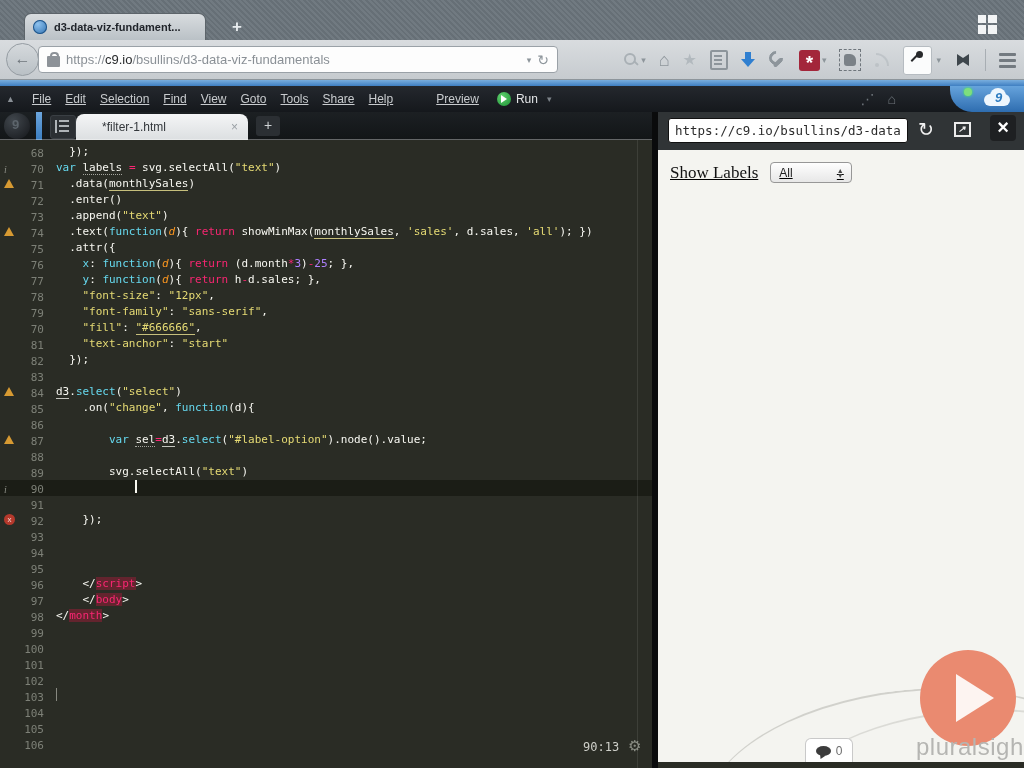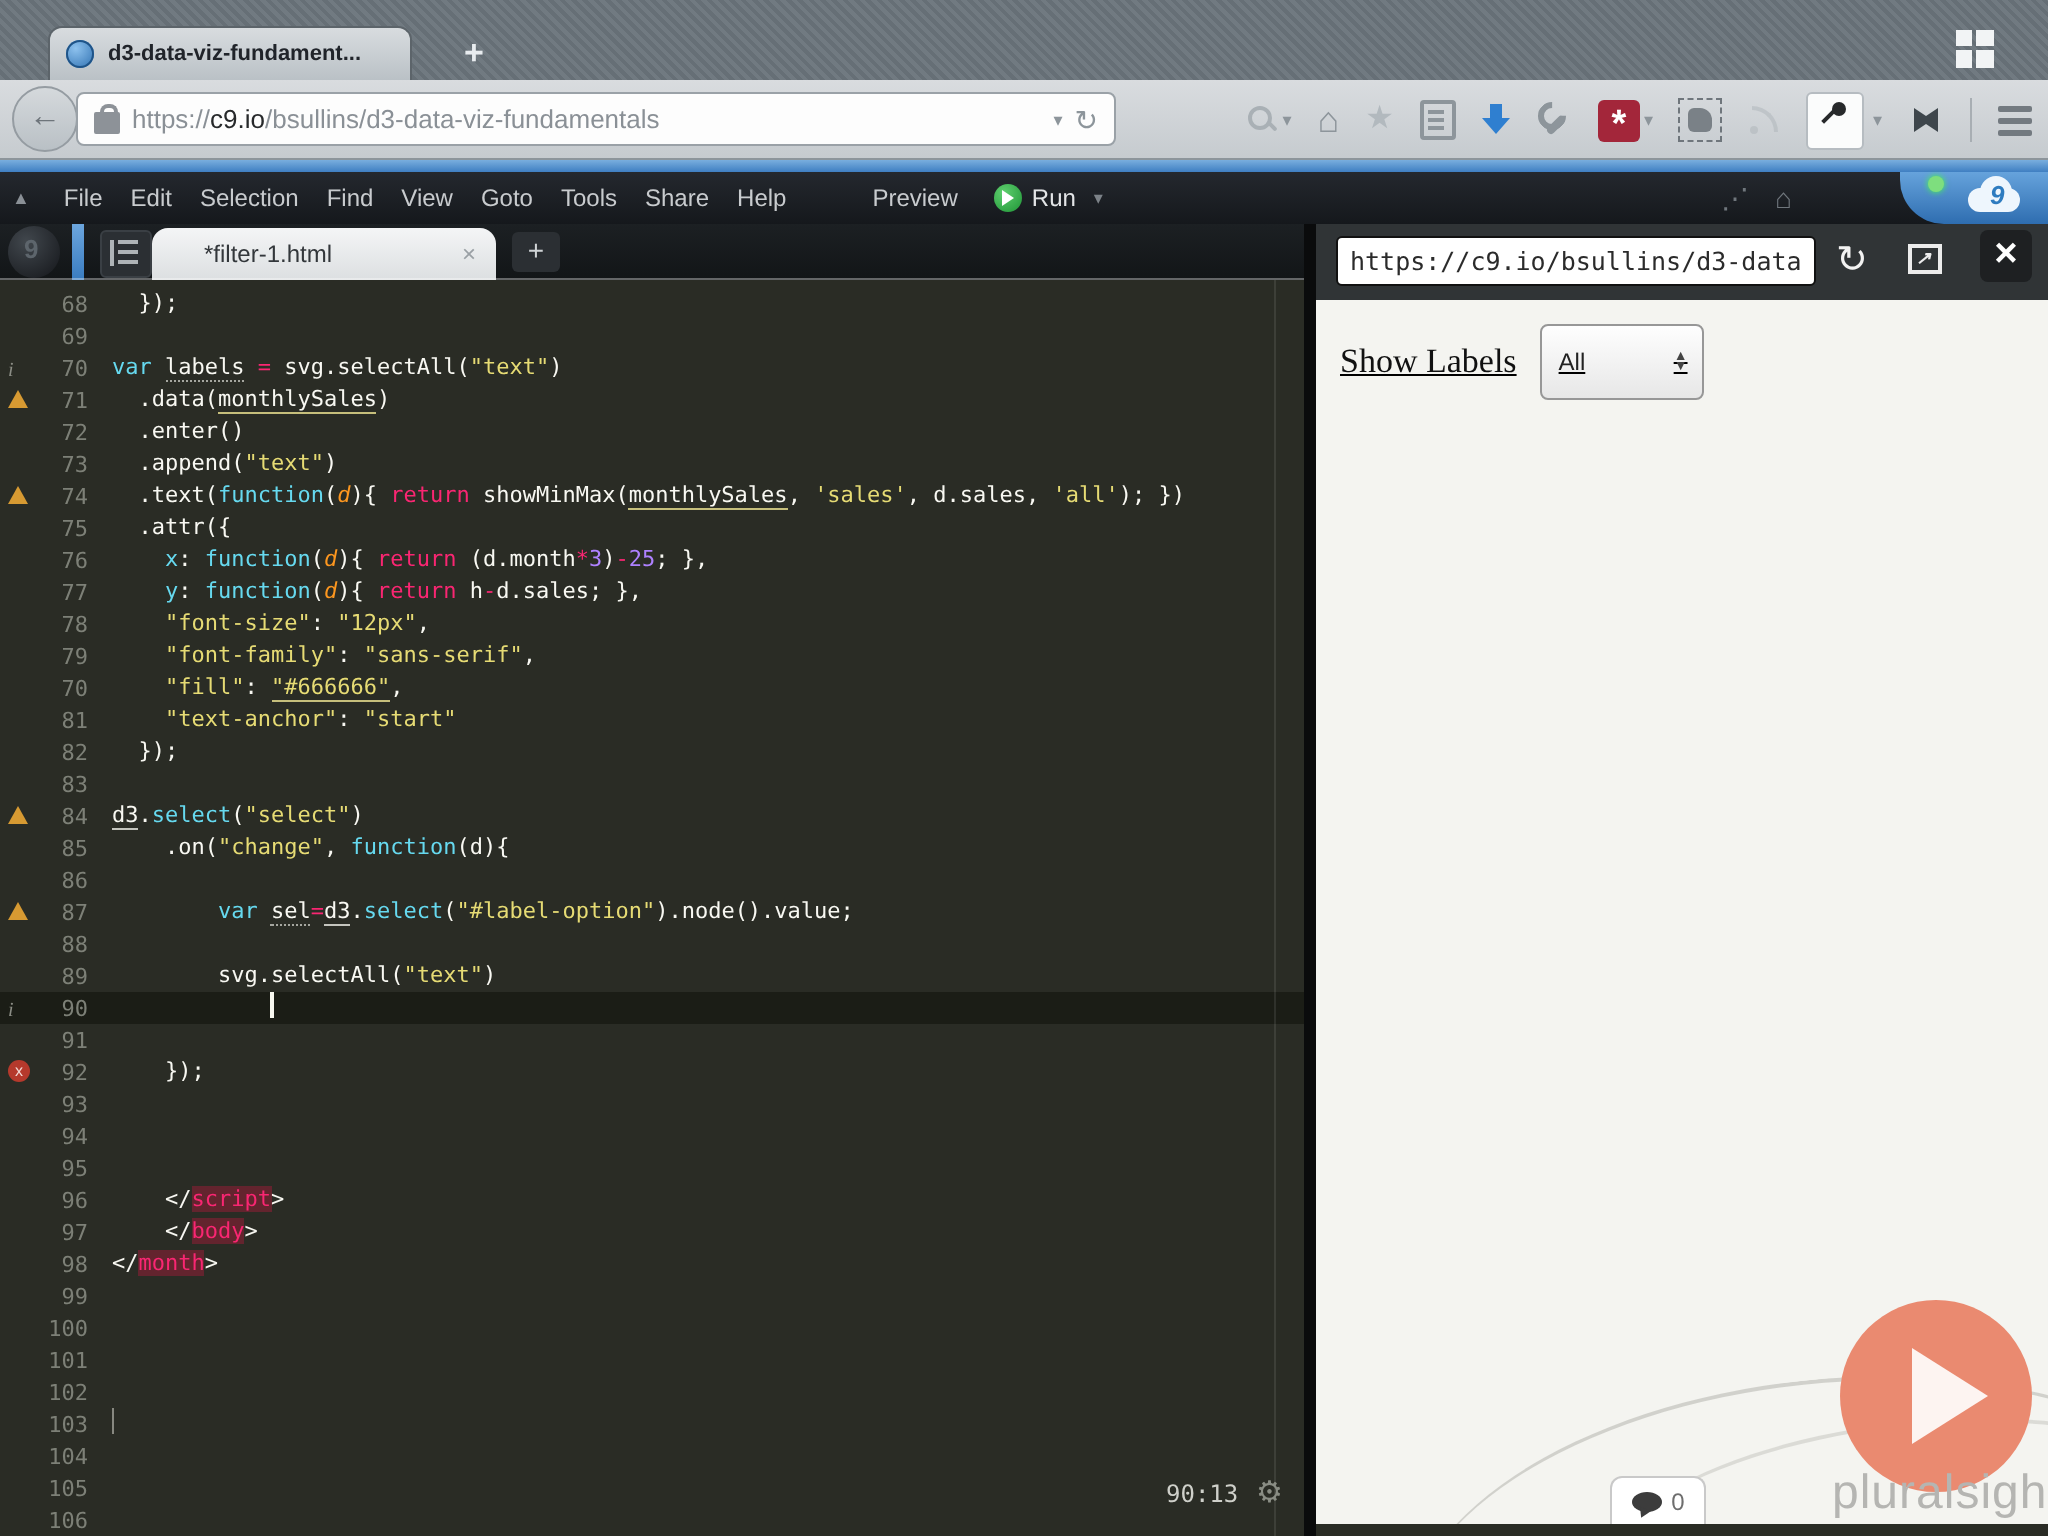--- a/index.html
+++ b/index.html
@@ -58,21 +58,21 @@
   .pin-ic i{position:absolute;left:0;top:2px;width:0;height:0;border:6px solid transparent;border-right:9px solid #3e464c;}
   .pin-ic b{position:absolute;right:0;top:2px;width:0;height:0;border:6px solid transparent;border-left:9px solid #3e464c;}
   .sep{width:1px;height:22px;background:#a8aeb3;}
   .ham-ic{display:flex;flex-direction:column;gap:3px;}
   .ham-ic i{width:17px;height:3px;background:#737a80;border-radius:1px;}
   
   .blue-line{position:absolute;left:0;top:80px;width:1024px;height:6px;background:linear-gradient(#79aede,#3f7fc2);}
   .menubar{position:absolute;left:0;top:86px;width:1024px;height:26px;
     background:linear-gradient(#24282e,#15181c);display:flex;align-items:center;color:#c8cbce;font-size:12px;}
   .collapse-tri{margin:0 10px 0 6px;color:#8a9096;font-size:9px;}
-  .menu-item{padding:0 7px;}
+  .menu-item{padding:0 7px;text-decoration:underline;}
   .preview-lbl{margin-left:28px;padding:0 8px;}
   .run-group{display:flex;align-items:center;gap:5px;margin-left:10px;}
   .run-play{width:14px;height:14px;border-radius:50%;background:radial-gradient(circle at 35% 30%,#5ecf6e,#1f9436);display:flex;align-items:center;justify-content:center;}
   .run-play i{width:0;height:0;border:4px solid transparent;border-left:6px solid #fff;margin-left:4px;}
   .run-caret{color:#7c8288;font-size:9px;margin-left:4px;}
   .mb-right{position:absolute;right:128px;top:5px;display:flex;gap:13px;color:#6f767c;font-size:14px;}
   .c9-corner{position:absolute;right:0;top:86px;width:74px;height:26px;
     background:linear-gradient(#66a3dc,#2e6db0);border-radius:0 0 0 22px;}
   .status-dot{position:absolute;right:52px;top:2px;width:8px;height:8px;border-radius:50%;background:#7ede7e;box-shadow:0 0 3px #4f4;}
   .c9cloud{position:absolute;right:8px;top:2px;width:36px;height:22px;}
@@ -125,21 +125,21 @@
     font-family:"DejaVu Sans Mono",monospace;font-size:12.5px;color:#2b2b2b;padding:0 6px;background:#fff;box-sizing:border-box;}
   .pv-reload{position:absolute;left:260px;top:6px;color:#f2f2f2;font-size:19px;}
   .pv-pop{position:absolute;left:296px;top:10px;width:13px;height:11px;border:2px solid #ececec;background:#303436;}
   .pv-pop:before{content:"";position:absolute;left:-5px;top:3px;width:13px;height:11px;border:2px solid #ececec;z-index:-1;}
   .pv-pop i{position:absolute;left:2px;top:0px;color:#ececec;font-size:9px;font-weight:bold;}
   .pv-close{position:absolute;left:332px;top:3px;width:26px;height:26px;background:#1e2022;border-radius:4px;
     color:#fff;font-size:20px;font-weight:bold;text-align:center;line-height:25px;}
   .pv-body{position:absolute;left:658px;top:150px;width:366px;height:612px;background:#f4f4f0;overflow:hidden;}
   .pv-row{position:absolute;left:12px;top:12px;display:flex;align-items:center;gap:12px;text-decoration:underline;}
   .show-labels{font-family:"Liberation Serif",serif;font-size:17px;color:#111;}
-  .dropdown{width:82px;height:38px;border:1px solid #979797;border-radius:4px;
+  .dropdown{width:82px;height:21px;border:1px solid #979797;border-radius:4px;
     background:linear-gradient(#fefefe,#e7e7e7);display:flex;align-items:center;box-sizing:border-box;}
   .dd-val{flex:1;font-size:12px;color:#222;padding-left:8px;}
   .dd-step{width:16px;display:flex;flex-direction:column;align-items:center;line-height:5px;padding-right:3px;}
   .dd-step i{font-size:7px;color:#444;font-style:normal;}
   .swoosh1{position:absolute;left:40px;top:540px;width:420px;height:120px;border-top:2px solid rgba(205,205,200,.9);border-radius:50% 50% 0 0/90% 90% 0 0;transform:rotate(-6deg);}
   .swoosh2{position:absolute;left:120px;top:560px;width:380px;height:100px;border-top:2px solid rgba(213,213,208,.8);border-radius:50% 50% 0 0/90% 90% 0 0;transform:rotate(-4deg);}
   .ps-circle{position:absolute;left:262px;top:500px;width:96px;height:96px;border-radius:50%;background:#ea8a70;}
   .ps-circle i{position:absolute;left:36px;top:24px;width:0;height:0;border:24px solid transparent;border-left:38px solid #fdf4f1;border-right:none;}
   .ps-brand{position:absolute;left:258px;top:583px;font-size:24px;color:#b5b5b2;letter-spacing:.5px;}
   .comment-pill{position:absolute;left:147px;top:588px;width:46px;height:24px;background:#fff;border:1px solid #c9c9c9;
@@ -274,24 +274,20 @@
   <span class="addtab-btn">+</span>
 </div>
 
 <div class="editor">
   <div id="elines">
       <div class="eline">
         <span class="gut"><span class="lnum">68</span></span>
         <span class="codetxt"><span class="p">  });</span></span>
       </div>
       <div class="eline">
-        <span class="gut"><span class="lnum">69</span></span>
-        <span class="codetxt"></span>
-      </div>
-      <div class="eline">
         <span class="gut"><i class="mark mark-info">i</i><span class="lnum">70</span></span>
         <span class="codetxt"><span class="k">var</span><span class="p"> </span><span class="p ud">labels</span><span class="p"> </span><span class="r">=</span><span class="p"> svg.selectAll(</span><span class="s">"text"</span><span class="p">)</span></span>
       </div>
       <div class="eline">
         <span class="gut"><i class="mark mark-warn"></i><span class="lnum">71</span></span>
         <span class="codetxt"><span class="p">  .data(</span><span class="p u">monthlySales</span><span class="p">)</span></span>
       </div>
       <div class="eline">
         <span class="gut"><span class="lnum">72</span></span>
         <span class="codetxt"><span class="p">  .enter()</span></span>

